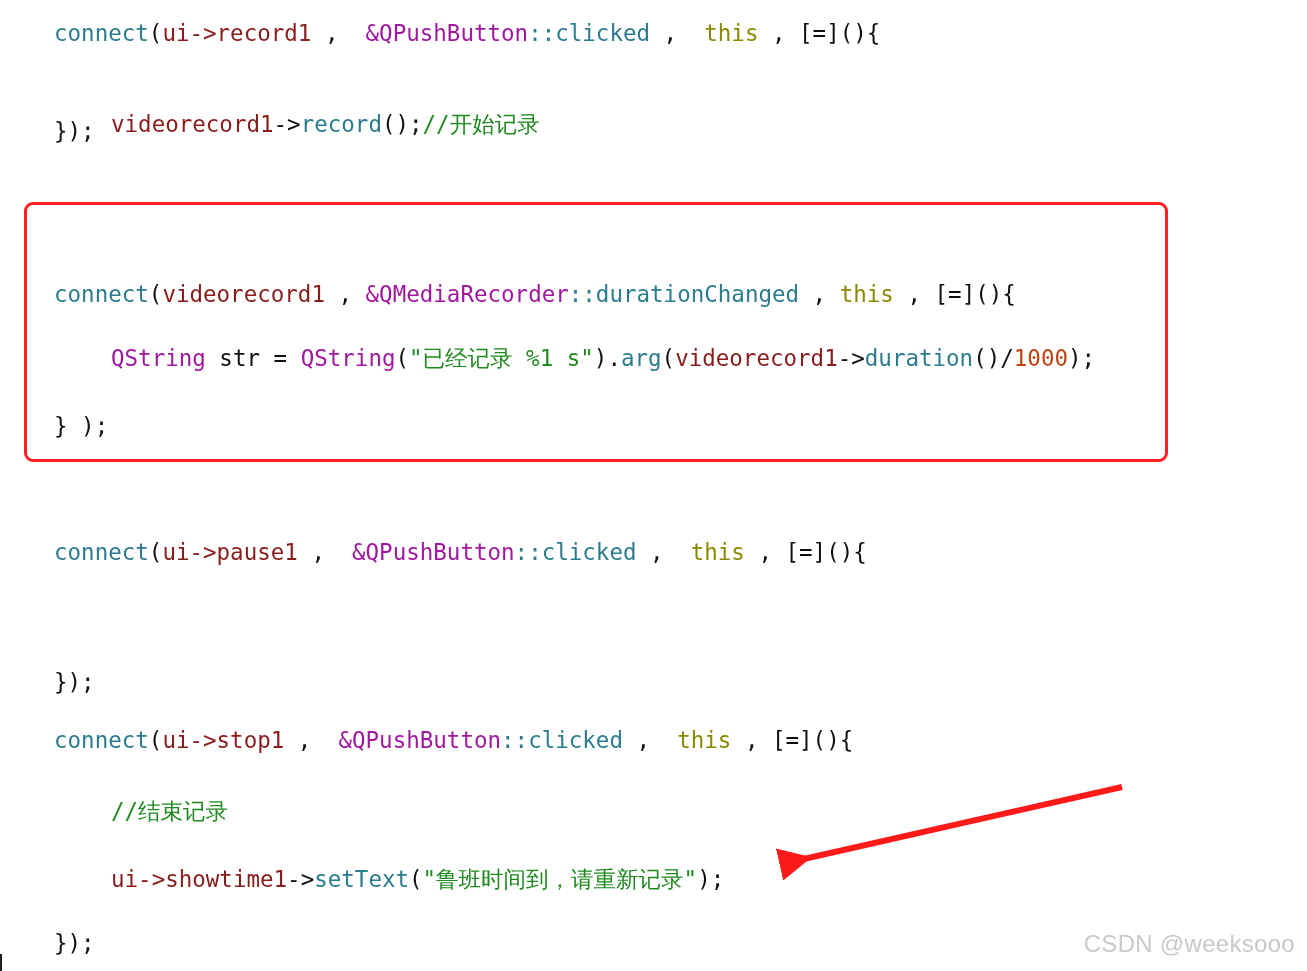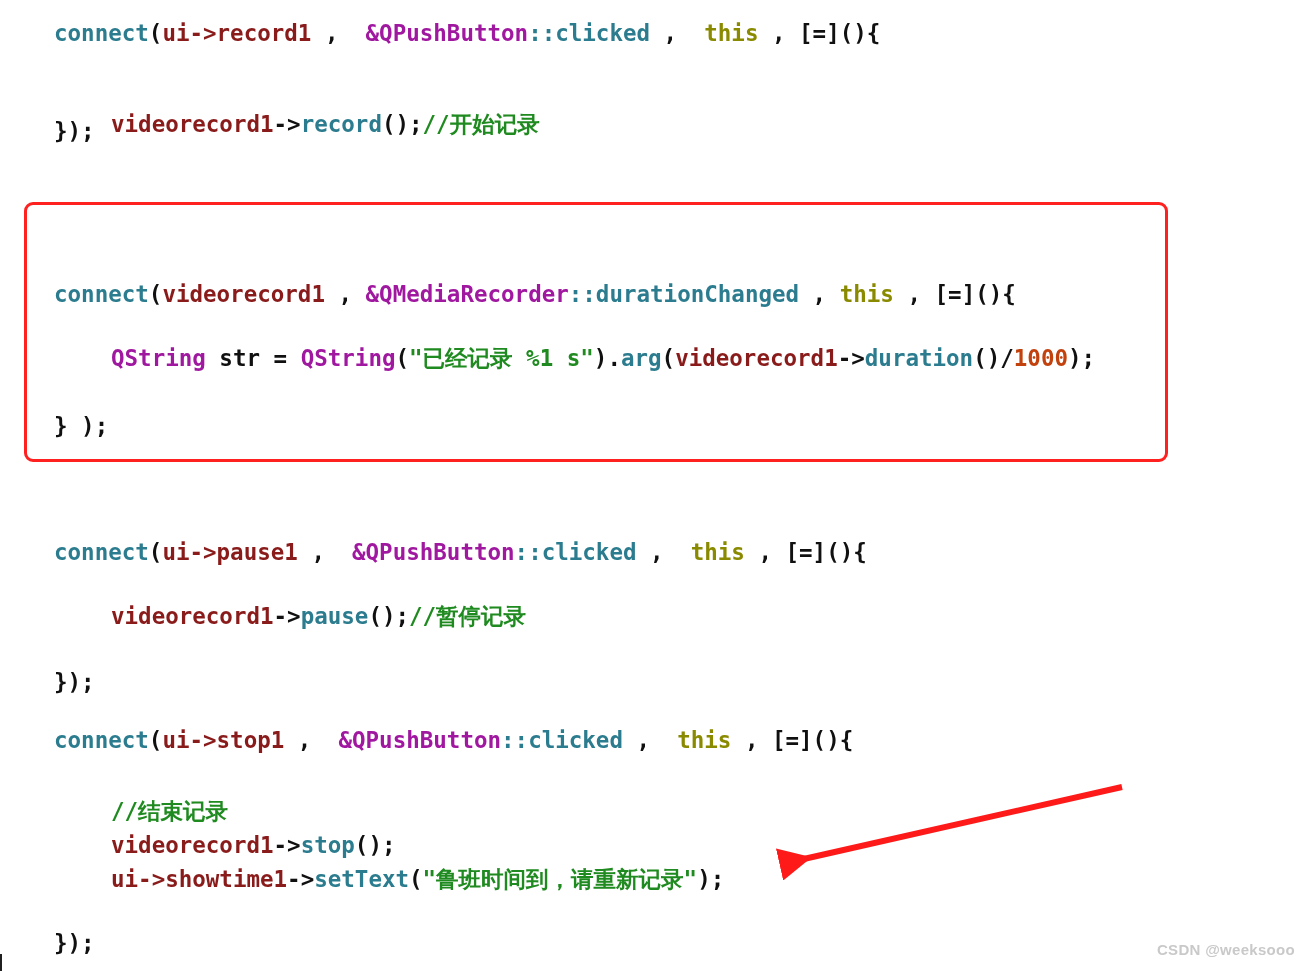--- a/index.html
+++ b/index.html
@@ -7,21 +7,20 @@
     padding: 0;
     background: #ffffff;
   }
   #page {
     position: relative;
     width: 1307px;
     height: 971px;
     background: #ffffff;
     overflow: hidden;
     font-family: "DejaVu Sans Mono", "Liberation Mono", monospace;
-    font-weight: bold;
   }
   
   #code-layer {
     position: absolute;
     left: 0; top: 0;
     width: 1307px;
     height: 971px;
   }
   .code-line {
     position: absolute;
@@ -65,21 +64,21 @@
     height: 110px;
     pointer-events: none;
   }
 
   
   #watermark {
     position: absolute;
     right: 12px;
     bottom: 13px;
     font-family: "Liberation Sans", sans-serif;
-    font-size: 15px;
+    font-size: 24px;
     color: #c9c9c9;
     letter-spacing: 0.3px;
     white-space: nowrap;
   }
 
   
   #left-caret {
     position: absolute;
     left: 0px;
     top: 954px;
@@ -96,25 +95,23 @@
   <div id="red-box"></div>
 
   <div id="code-layer">
       <div class="code-line" style="top: 20px; left: 54px;"><span class="t-fn">connect</span><span class="t-punct">(</span><span class="t-id">ui-&gt;record1</span><span class="t-punct"> ,  </span><span class="t-cls">&amp;QPushButton</span><span class="t-fn">::clicked</span><span class="t-punct"> ,  </span><span class="t-kw">this</span><span class="t-punct"> , [=](){</span></div>
       <div class="code-line" style="top: 83px; left: 111px; margin-top: 28px;"><span class="t-id">videorecord1</span><span class="t-arrow">-&gt;</span><span class="t-fn">record</span><span class="t-punct">();</span><span class="t-cmt">//开始记录</span></div>
       <div class="code-line" style="top: 118px; left: 54px;"><span class="t-punct">});</span></div>
       <div class="code-line" style="top: 281px; left: 54px;"><span class="t-fn">connect</span><span class="t-punct">(</span><span class="t-id">videorecord1</span><span class="t-punct"> , </span><span class="t-cls">&amp;QMediaRecorder</span><span class="t-fn">::durationChanged</span><span class="t-punct"> , </span><span class="t-kw">this</span><span class="t-punct"> , [=](){</span></div>
       <div class="code-line" style="top: 345px; left: 111px;"><span class="t-cls">QString</span><span class="t-punct"> str = </span><span class="t-cls">QString</span><span class="t-punct">(</span><span class="t-str">"已经记录 %1 s"</span><span class="t-punct">).</span><span class="t-fn">arg</span><span class="t-punct">(</span><span class="t-id">videorecord1</span><span class="t-arrow">-&gt;</span><span class="t-fn">duration</span><span class="t-punct">()/</span><span class="t-num">1000</span><span class="t-punct">);</span></div>
       <div class="code-line" style="top: 413px; left: 54px;"><span class="t-punct">} );</span></div>
       <div class="code-line" style="top: 539px; left: 54px;"><span class="t-fn">connect</span><span class="t-punct">(</span><span class="t-id">ui-&gt;pause1</span><span class="t-punct"> ,  </span><span class="t-cls">&amp;QPushButton</span><span class="t-fn">::clicked</span><span class="t-punct"> ,  </span><span class="t-kw">this</span><span class="t-punct"> , [=](){</span></div>
-      <div class="code-line" style="top: 603px; left: 111px;"><span class="t-id">videorecord1</span><span class="t-arrow">-&gt;</span><span class="t-fn">pause</span><span class="t-punct">();</span><span class="t-cmt">//暂停记录</span></div>
       <div class="code-line" style="top: 669px; left: 54px;"><span class="t-punct">});</span></div>
       <div class="code-line" style="top: 727px; left: 54px;"><span class="t-fn">connect</span><span class="t-punct">(</span><span class="t-id">ui-&gt;stop1</span><span class="t-punct"> ,  </span><span class="t-cls">&amp;QPushButton</span><span class="t-fn">::clicked</span><span class="t-punct"> ,  </span><span class="t-kw">this</span><span class="t-punct"> , [=](){</span></div>
       <div class="code-line" style="top: 798px; left: 111px;"><span class="t-cmt">//结束记录</span></div>
-      <div class="code-line" style="top: 832px; left: 111px;"><span class="t-id">videorecord1</span><span class="t-arrow">-&gt;</span><span class="t-fn">stop</span><span class="t-punct">();</span></div>
       <div class="code-line" style="top: 866px; left: 111px;"><span class="t-id">ui-&gt;showtime1</span><span class="t-arrow">-&gt;</span><span class="t-fn">setText</span><span class="t-punct">(</span><span class="t-str">"鲁班时间到，请重新记录"</span><span class="t-punct">);</span></div>
       <div class="code-line" style="top: 930px; left: 54px;"><span class="t-punct">});</span></div>
     </div>
 
   <svg id="red-arrow" viewBox="0 0 380 110" width="380" height="110" xmlns="http://www.w3.org/2000/svg">
     <defs>
       <marker id="arrowhead" markerWidth="5.5" markerHeight="5.5" refX="4.4" refY="2.75" orient="auto">
         <path d="M5.5,0 L5.5,5.5 L0,2.75 Z" fill="#FF1A1A"></path>
       </marker>
     </defs>

